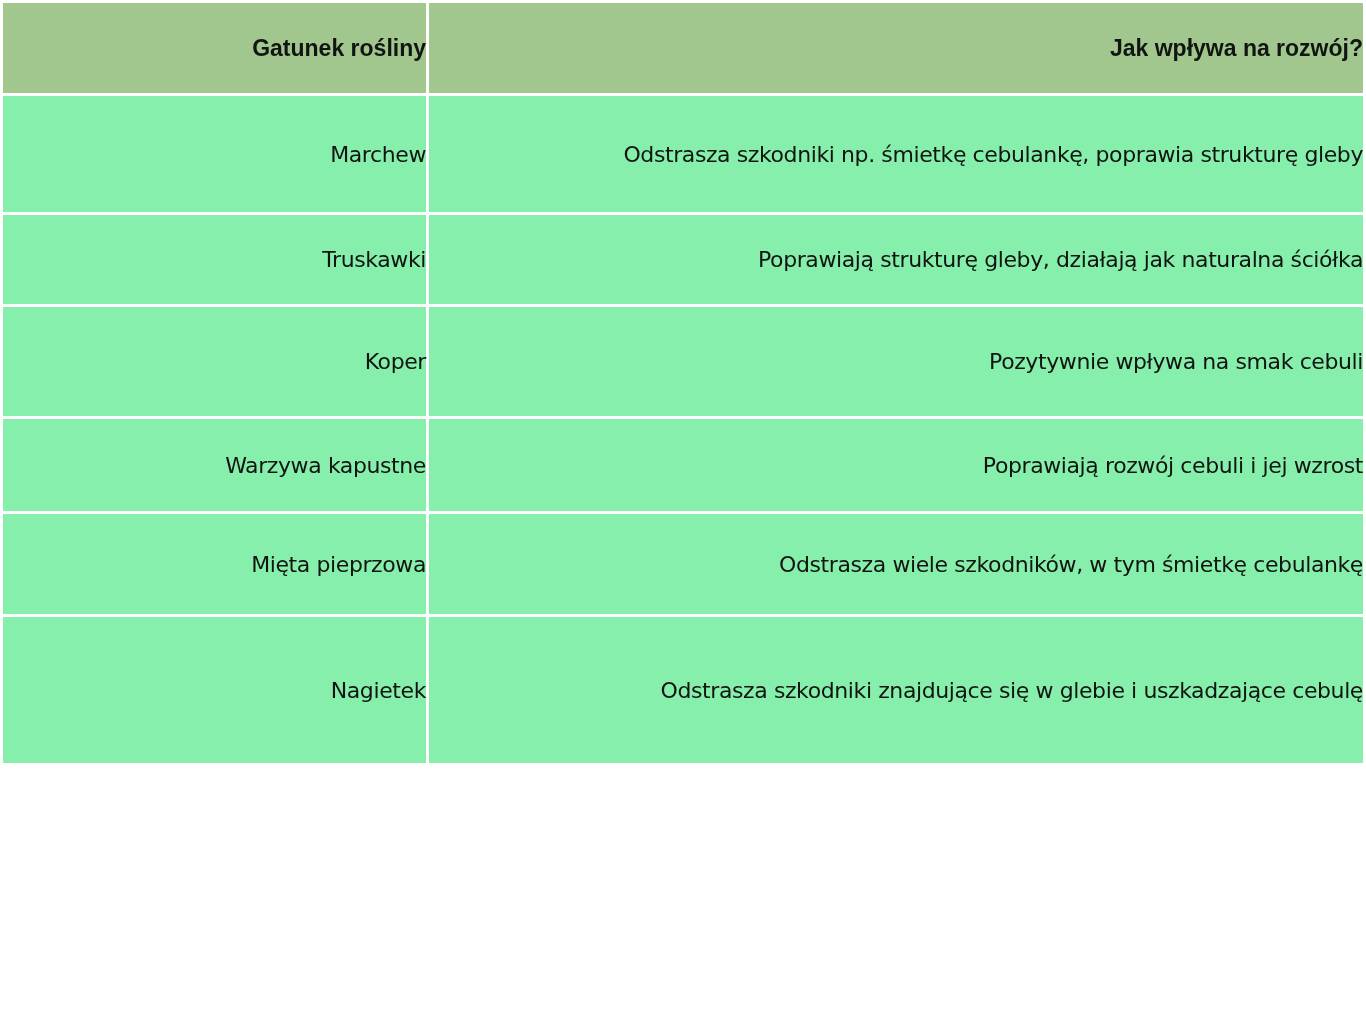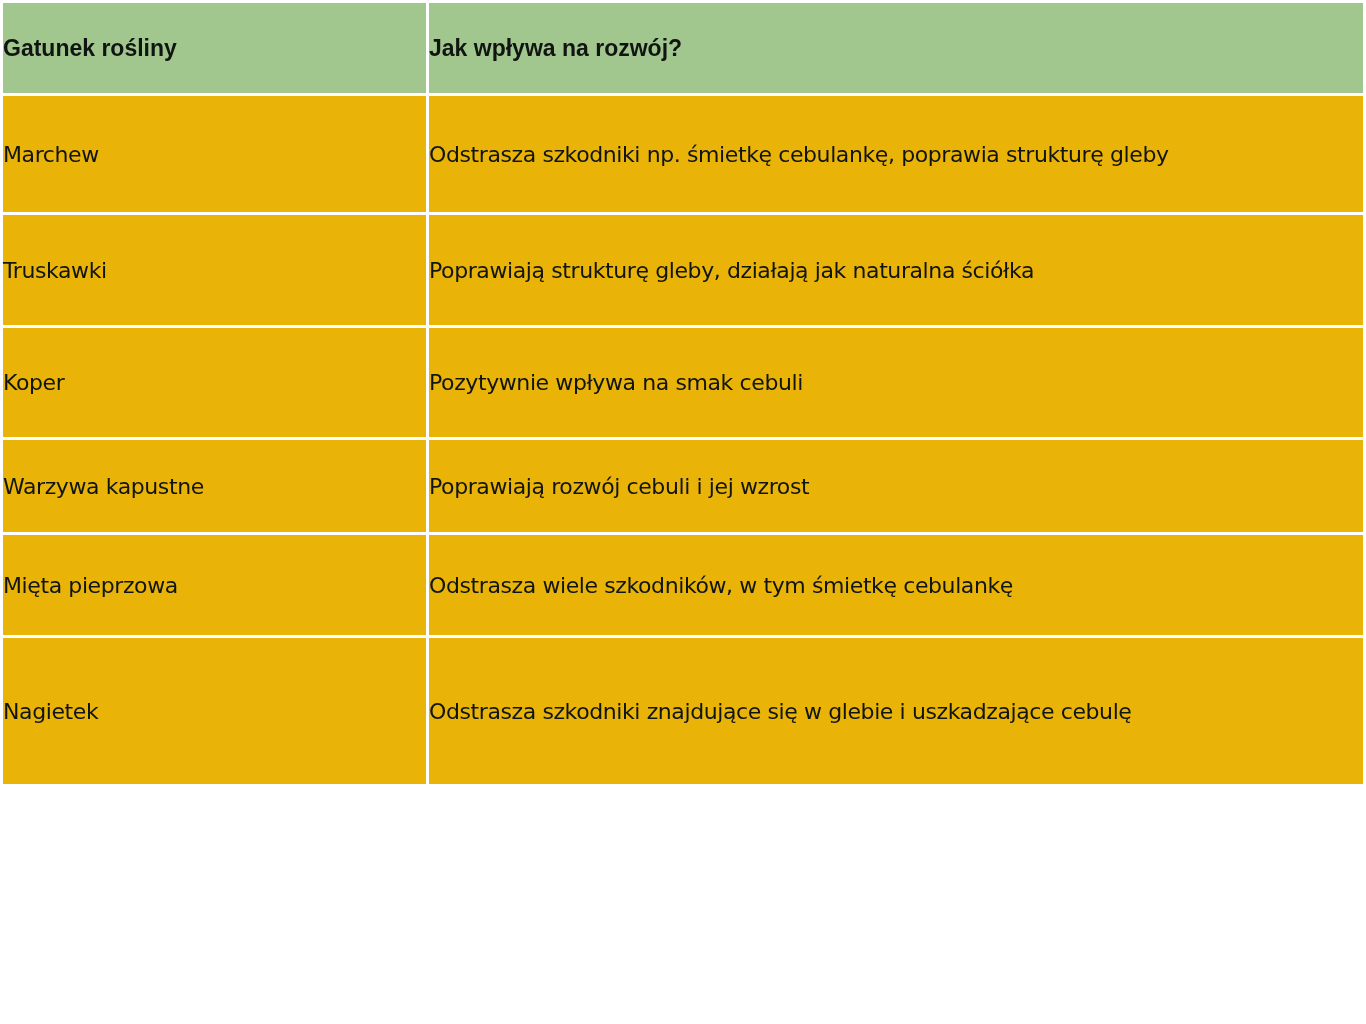--- a/index.html
+++ b/index.html
@@ -23,42 +23,42 @@
       left: 0;
       top: 0;
       border-collapse: separate;
       border-spacing: 3px;
       width: 1366px;
       table-layout: fixed;
     }
     table.companion th,
     table.companion td {
       padding: 0;
-      text-align: left;
+      text-align: right;
       vertical-align: middle;
       color: #111511;
     }
     table.companion th {
       background: #a1c78f;
       font-family: "Liberation Sans", sans-serif;
       font-weight: bold;
       font-size: 23px;
       height: 90px;
     }
     table.companion td {
-      background: #eab308;
+      background: #86efac;
       font-family: "DejaVu Sans", sans-serif;
       font-size: 22px;
       letter-spacing: -0.4px;
     }
     col.c1 { width: 423px; }
     col.c2 { width: 934px; }
     tr.r0 td { height: 116px; }
     tr.r1 td { height: 116px; }
-    tr.r2 td { height: 110px; }
+    tr.r2 td { height: 89px; }
     tr.r3 td { height: 116px; }
     tr.r4 td { height: 109px; }
     tr.r5 td { height: 92px; }
     tr.r6 td { height: 100px; }
     tr.r7 td { height: 146px; }
   </style>
 </head>
 <body>
 
 <div class="table-wrap">

